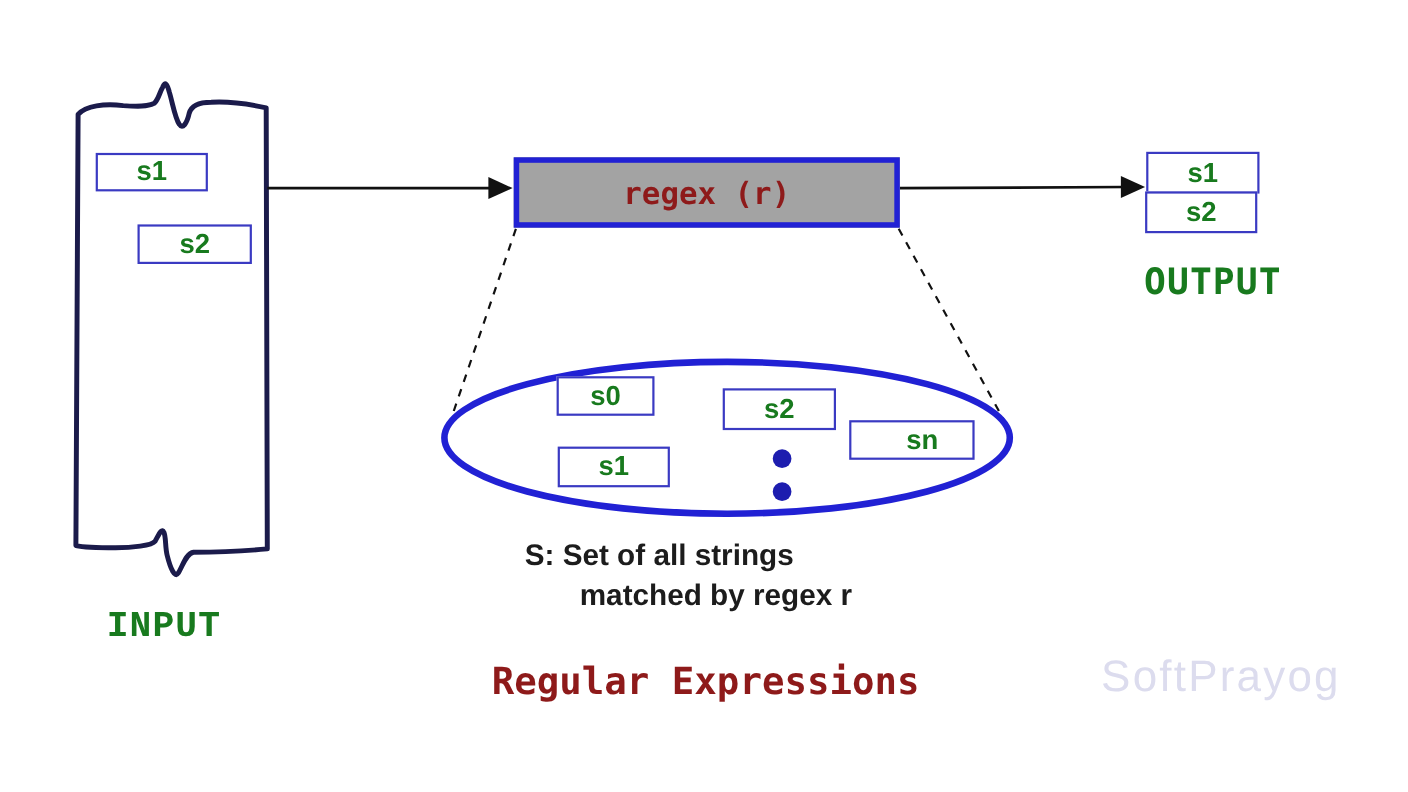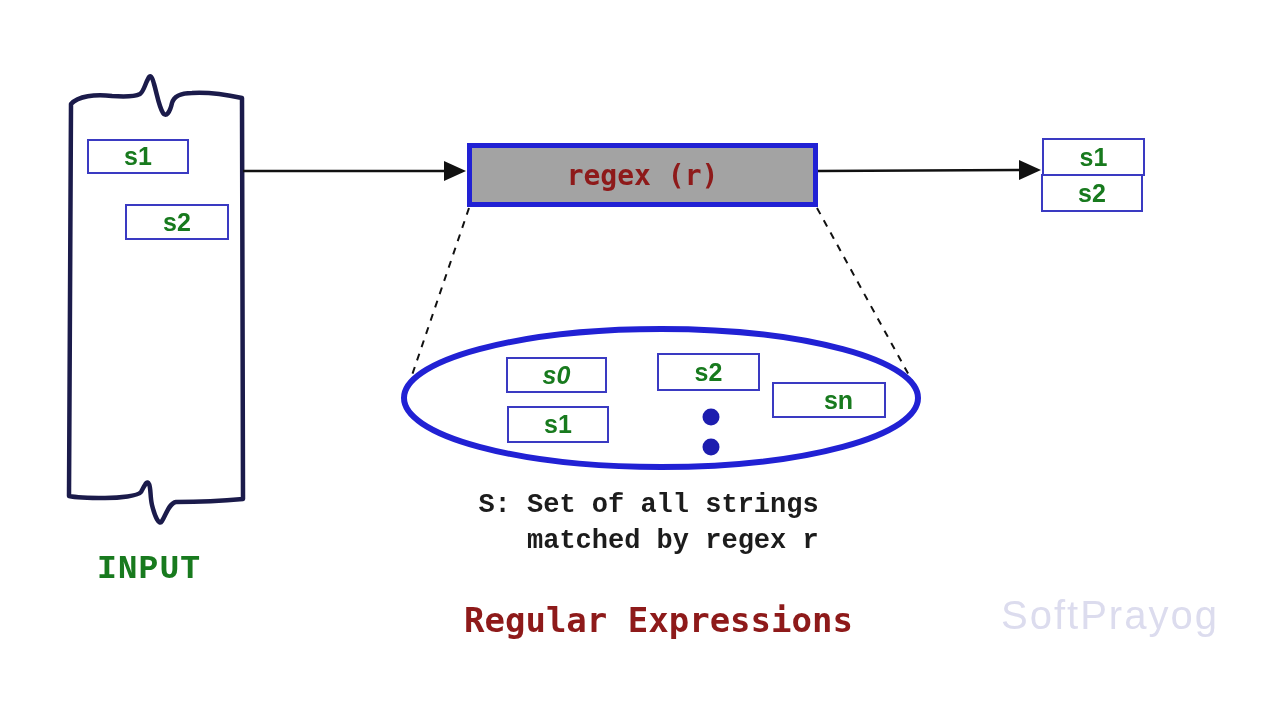--- a/index.html
+++ b/index.html
@@ -18,22 +18,21 @@
     border:5px solid #2121d4;background:#a3a3a3;color:#8e1a1a;
     font-family:"DejaVu Sans Mono",monospace;font-weight:700;font-size:28px;
     display:flex;align-items:center;justify-content:center;
   }
   .big-label{
     color:#187a1e;font-weight:700;font-size:33px;line-height:1;
     font-family:"DejaVu Sans Mono",monospace;letter-spacing:1px;
   }
   .caption{
     color:#1c1c1c;font-weight:600;font-size:27px;line-height:36px;
-    font-family:Liberation Mono, monospace;
-    text-align:right;
+    font-family:Liberation Sans, sans-serif;
   }
   .caption .line2{padding-left:50px;}
   .main-title{
     color:#8e1a1a;font-weight:700;font-size:34px;line-height:1;
     font-family:"DejaVu Sans Mono",monospace;
   }
   .watermark{
     color:#dcdcee;font-weight:400;font-size:40px;line-height:1;
     font-family:Liberation Sans, sans-serif;letter-spacing:2px;
   }
@@ -96,37 +95,38 @@
     <span>regex (r)</span>
   </div>
 
   <div class="abs sbox" style="left:1042px;top:138px;width:103px;height:38px;">
     <span>s1</span>
   </div>
   <div class="abs sbox" style="left:1041px;top:174px;width:102px;height:38px;">
     <span>s2</span>
   </div>
 
-  <div class="abs sbox" style="left:506px;top:357px;width:101px;height:36px;font-style:italic;">
+  <div class="abs sbox" style="left:506px;top:342px;width:89px;height:36px;">
     <span>s0</span>
   </div>
   <div class="abs sbox" style="left:507px;top:406px;width:102px;height:37px;">
     <span>s1</span>
   </div>
   <div class="abs sbox" style="left:657px;top:353px;width:103px;height:38px;">
     <span>s2</span>
   </div>
   <div class="abs sbox" style="left:772px;top:382px;width:114px;height:36px;padding-left:19px;">
     <span>sn</span>
   </div>
 
   <div class="abs big-label" style="left:97px;top:553px;font-family:Liberation Mono, monospace;">INPUT</div>
+  <div class="abs big-label" style="left:1040px;top:239px;">OUTPUT</div>
 
   <div class="abs caption" style="left:477px;top:487px;">
     <div class="line1">S: Set of all strings</div>
     <div class="line2">matched by regex r</div>
   </div>
 
-  <div class="abs main-title" style="left:464px;top:603px;">Regular Expressions</div>
+  <div class="abs main-title" style="left:447px;top:603px;">Regular Expressions</div>
 
   <div class="abs watermark" style="left:1001px;top:595px;">SoftPrayog</div>
 
 </div>
 
 </body></html>

